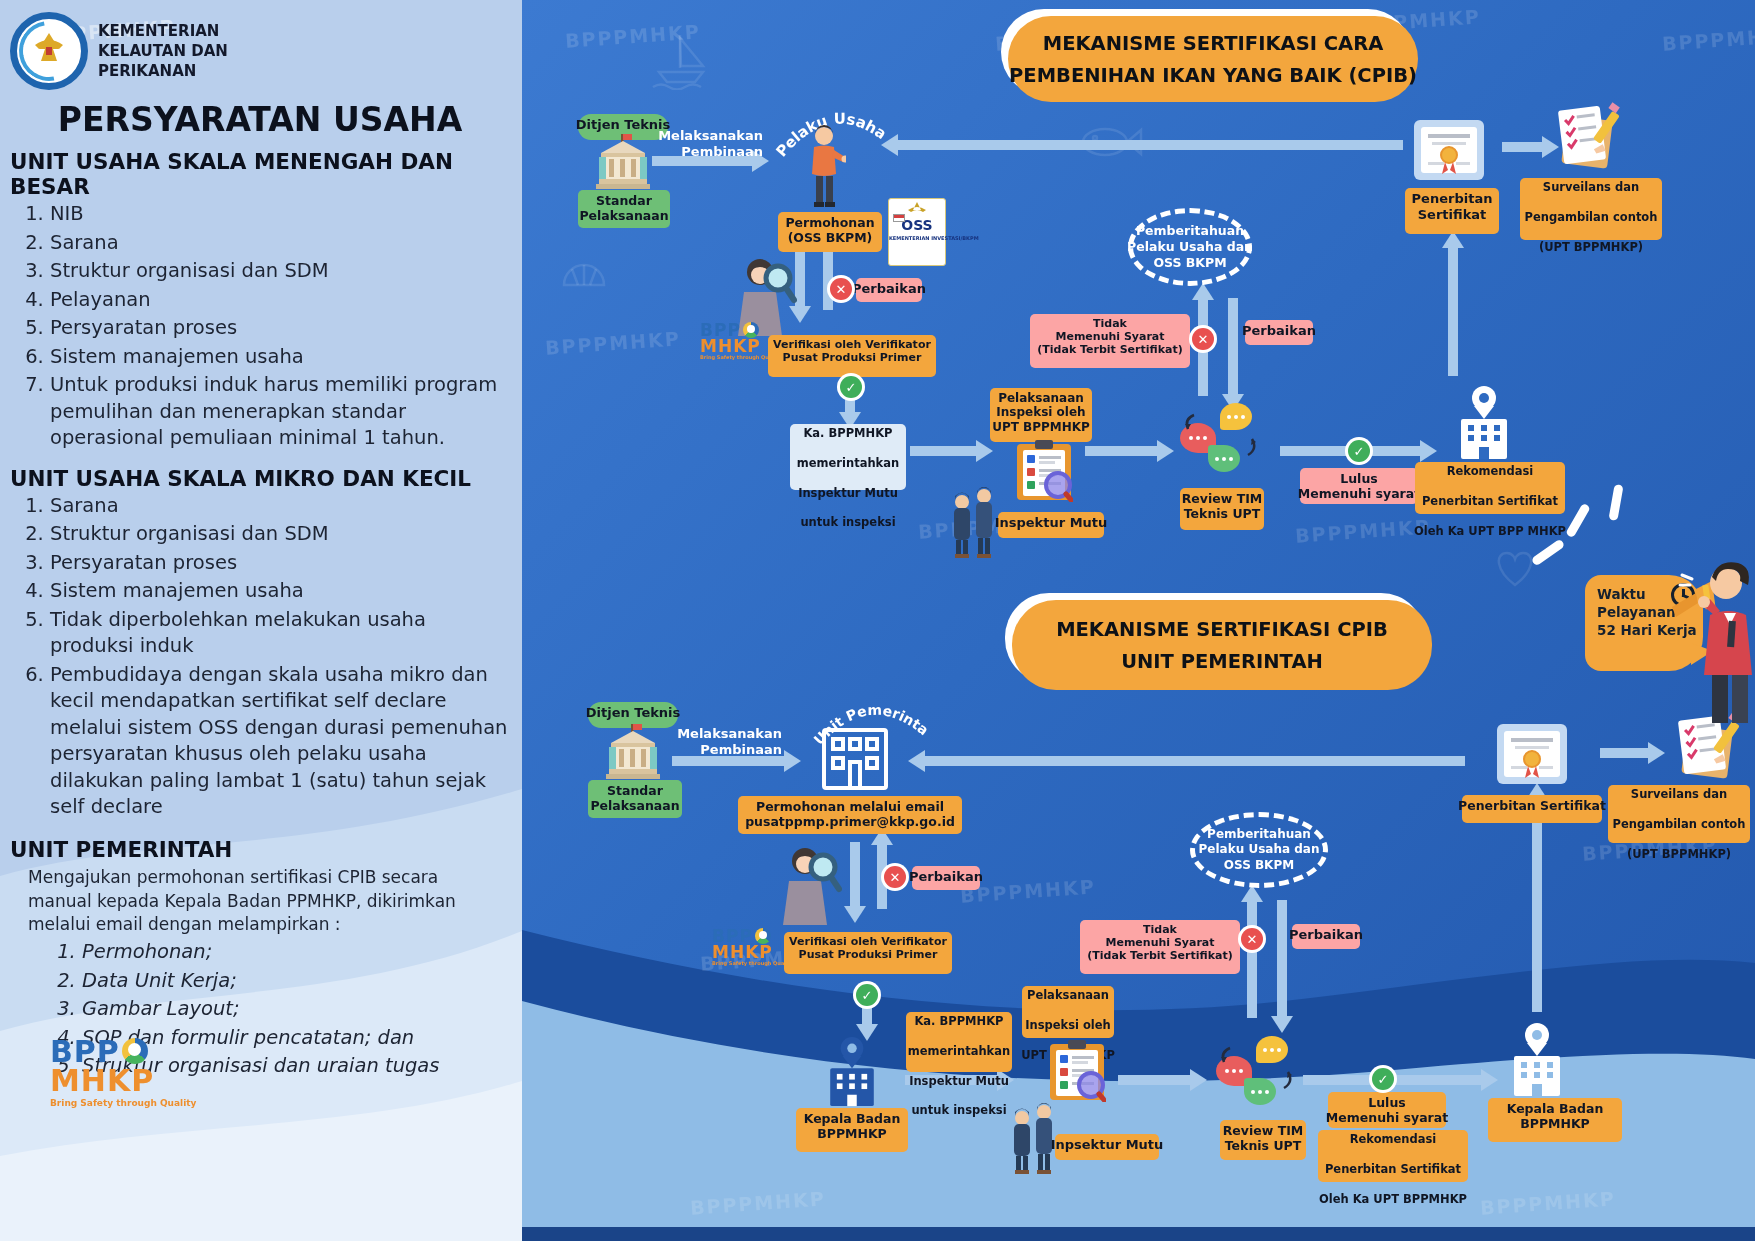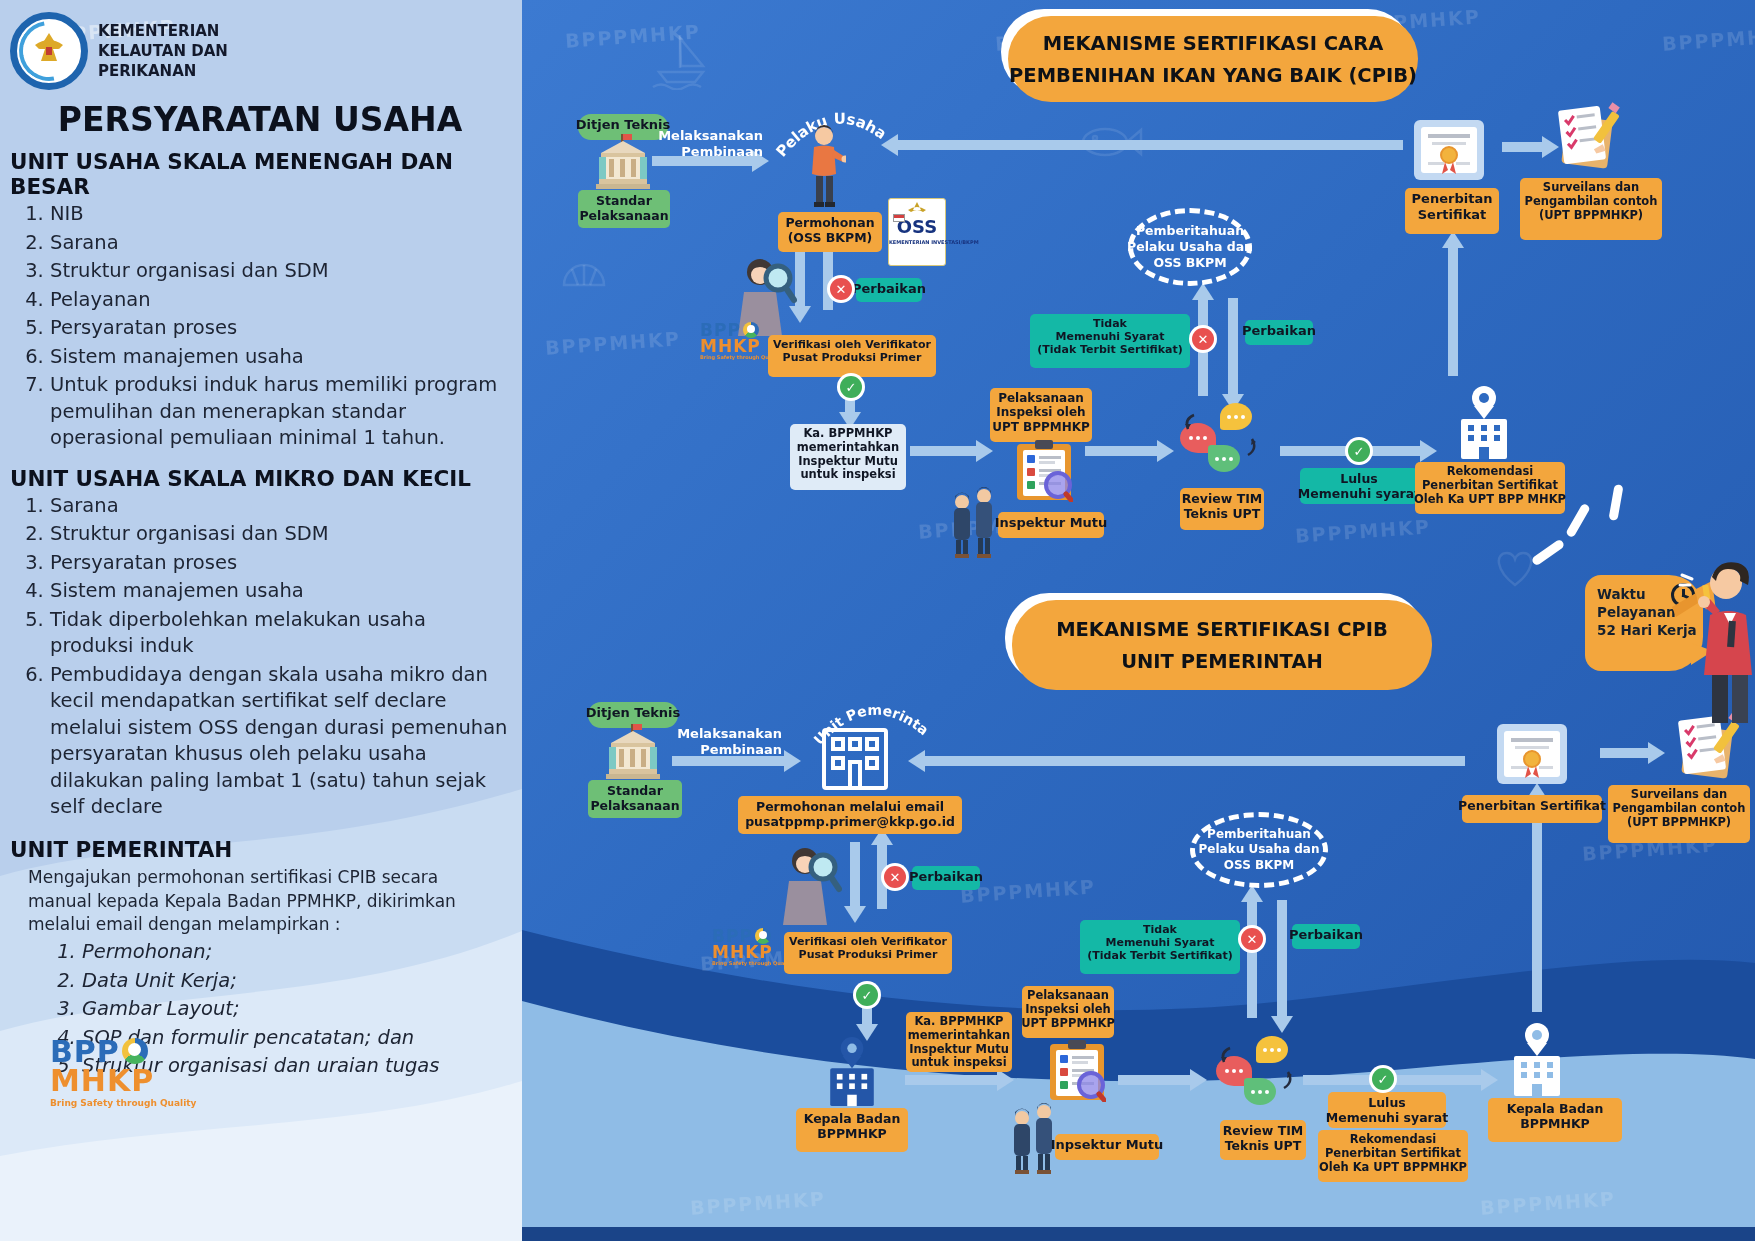--- a/index.html
+++ b/index.html
@@ -43,24 +43,24 @@
   .wm{position:absolute;color:rgba(255,255,255,0.14);font-weight:800;font-size:19px;
     letter-spacing:2px;transform:rotate(-4deg);z-index:1;}
   .wm.lp-wm{color:rgba(255,255,255,0.45);}
   .doodle{position:absolute;z-index:1;opacity:0.8;}
   
   .bx{position:absolute;display:flex;flex-direction:column;align-items:center;
     text-align:center;font-weight:700;color:#101624;border-radius:5px;line-height:1.2;z-index:3;padding:3px 2px;box-sizing:border-box;}
   .bx span{white-space:nowrap;}
   .orange{background:#F3A63D;}
   .green{background:#6EBF76;}
-  .lb{background:#14b8a6;}
+  .lb{background:#fca5a5;}
   .white{background:#DFEBF7;}
   .pill{border-radius:14px;}
-  .f10{font-size:10.5px;} .f11{font-size:11px;} .f115{font-size:11.5px;} .f12{font-size:12px;}
+  .f10{font-size:10.5px;} .f11{font-size:11px;} .f115{font-size:11.5px;gap:16px;} .f12{font-size:12px;}
   .f125{font-size:12.5px;} .f13{font-size:13px;}
   .wtext{position:absolute;color:#fff;font-weight:800;text-align:right;z-index:3;line-height:1.25;}
   .title-box{position:absolute;background:#F3A63D;border-radius:44px;box-shadow:-7px -7px 0 0 #ffffff;
     display:flex;flex-direction:column;align-items:center;justify-content:center;gap:9px;
     z-index:3;color:#0D1117;font-weight:800;font-size:19.5px;text-align:center;padding:0 14px;box-sizing:border-box;}
   .title-box span{white-space:nowrap;}
   .oval{position:absolute;border:5px dashed #fff;border-radius:50%;display:flex;flex-direction:column;
     align-items:center;justify-content:center;color:#fff;font-weight:800;z-index:3;line-height:1.3;
     font-size:12.5px;text-align:center;box-sizing:border-box;}
   .oval span{white-space:nowrap;}
@@ -270,21 +270,21 @@
   <div class="arr l" style="left:898px;top:140px;width:505px"></div>
 
   <div class="bx orange f125" style="left:778px;top:212px;width:104px;height:40px">
     <span>Permohonan</span>
     <span>(OSS BKPM)</span>
   </div>
   <div class="abs" style="left:888px;top:198px;width:56px;height:66px;background:#fff;border:1px solid #D8C87A;border-radius:3px;z-index:3;text-align:center">
     <svg width="20" height="13" viewBox="0 0 20 13" style="margin-top:2px">
         <path d="M10,1 L6,9 L14,9 Z M1,9 Q10,3 19,9 L16,11 Q10,7 4,11 Z" fill="#C9A227"></path>
       </svg>
-    <div style="font-size:18px;font-weight:900;color:#17337F;line-height:1;position:relative">
+    <div style="font-size:14px;font-weight:900;color:#17337F;line-height:1;position:relative">
       <span style="position:absolute;left:4px;top:-4px;width:12px;height:8px;border:1px solid #999;box-sizing:border-box;background:linear-gradient(#D43F3F 0 50%,#fff 50% 100%)"></span>
       <span>OSS</span>
     </div>
     <div style="font-size:5px;font-weight:700;color:#17337F;white-space:nowrap;margin-top:3px">KEMENTERIAN INVESTASI/BKPM</div>
   </div>
 
   <div class="arr d" style="left:795px;top:248px;height:58px"></div>
   <div class="arr u" style="left:823px;top:252px;height:58px"></div>
   <div class="xx" style="left:830px;top:278px"></div>
   <div class="bx lb f13" style="left:856px;top:278px;width:66px;height:24px">

